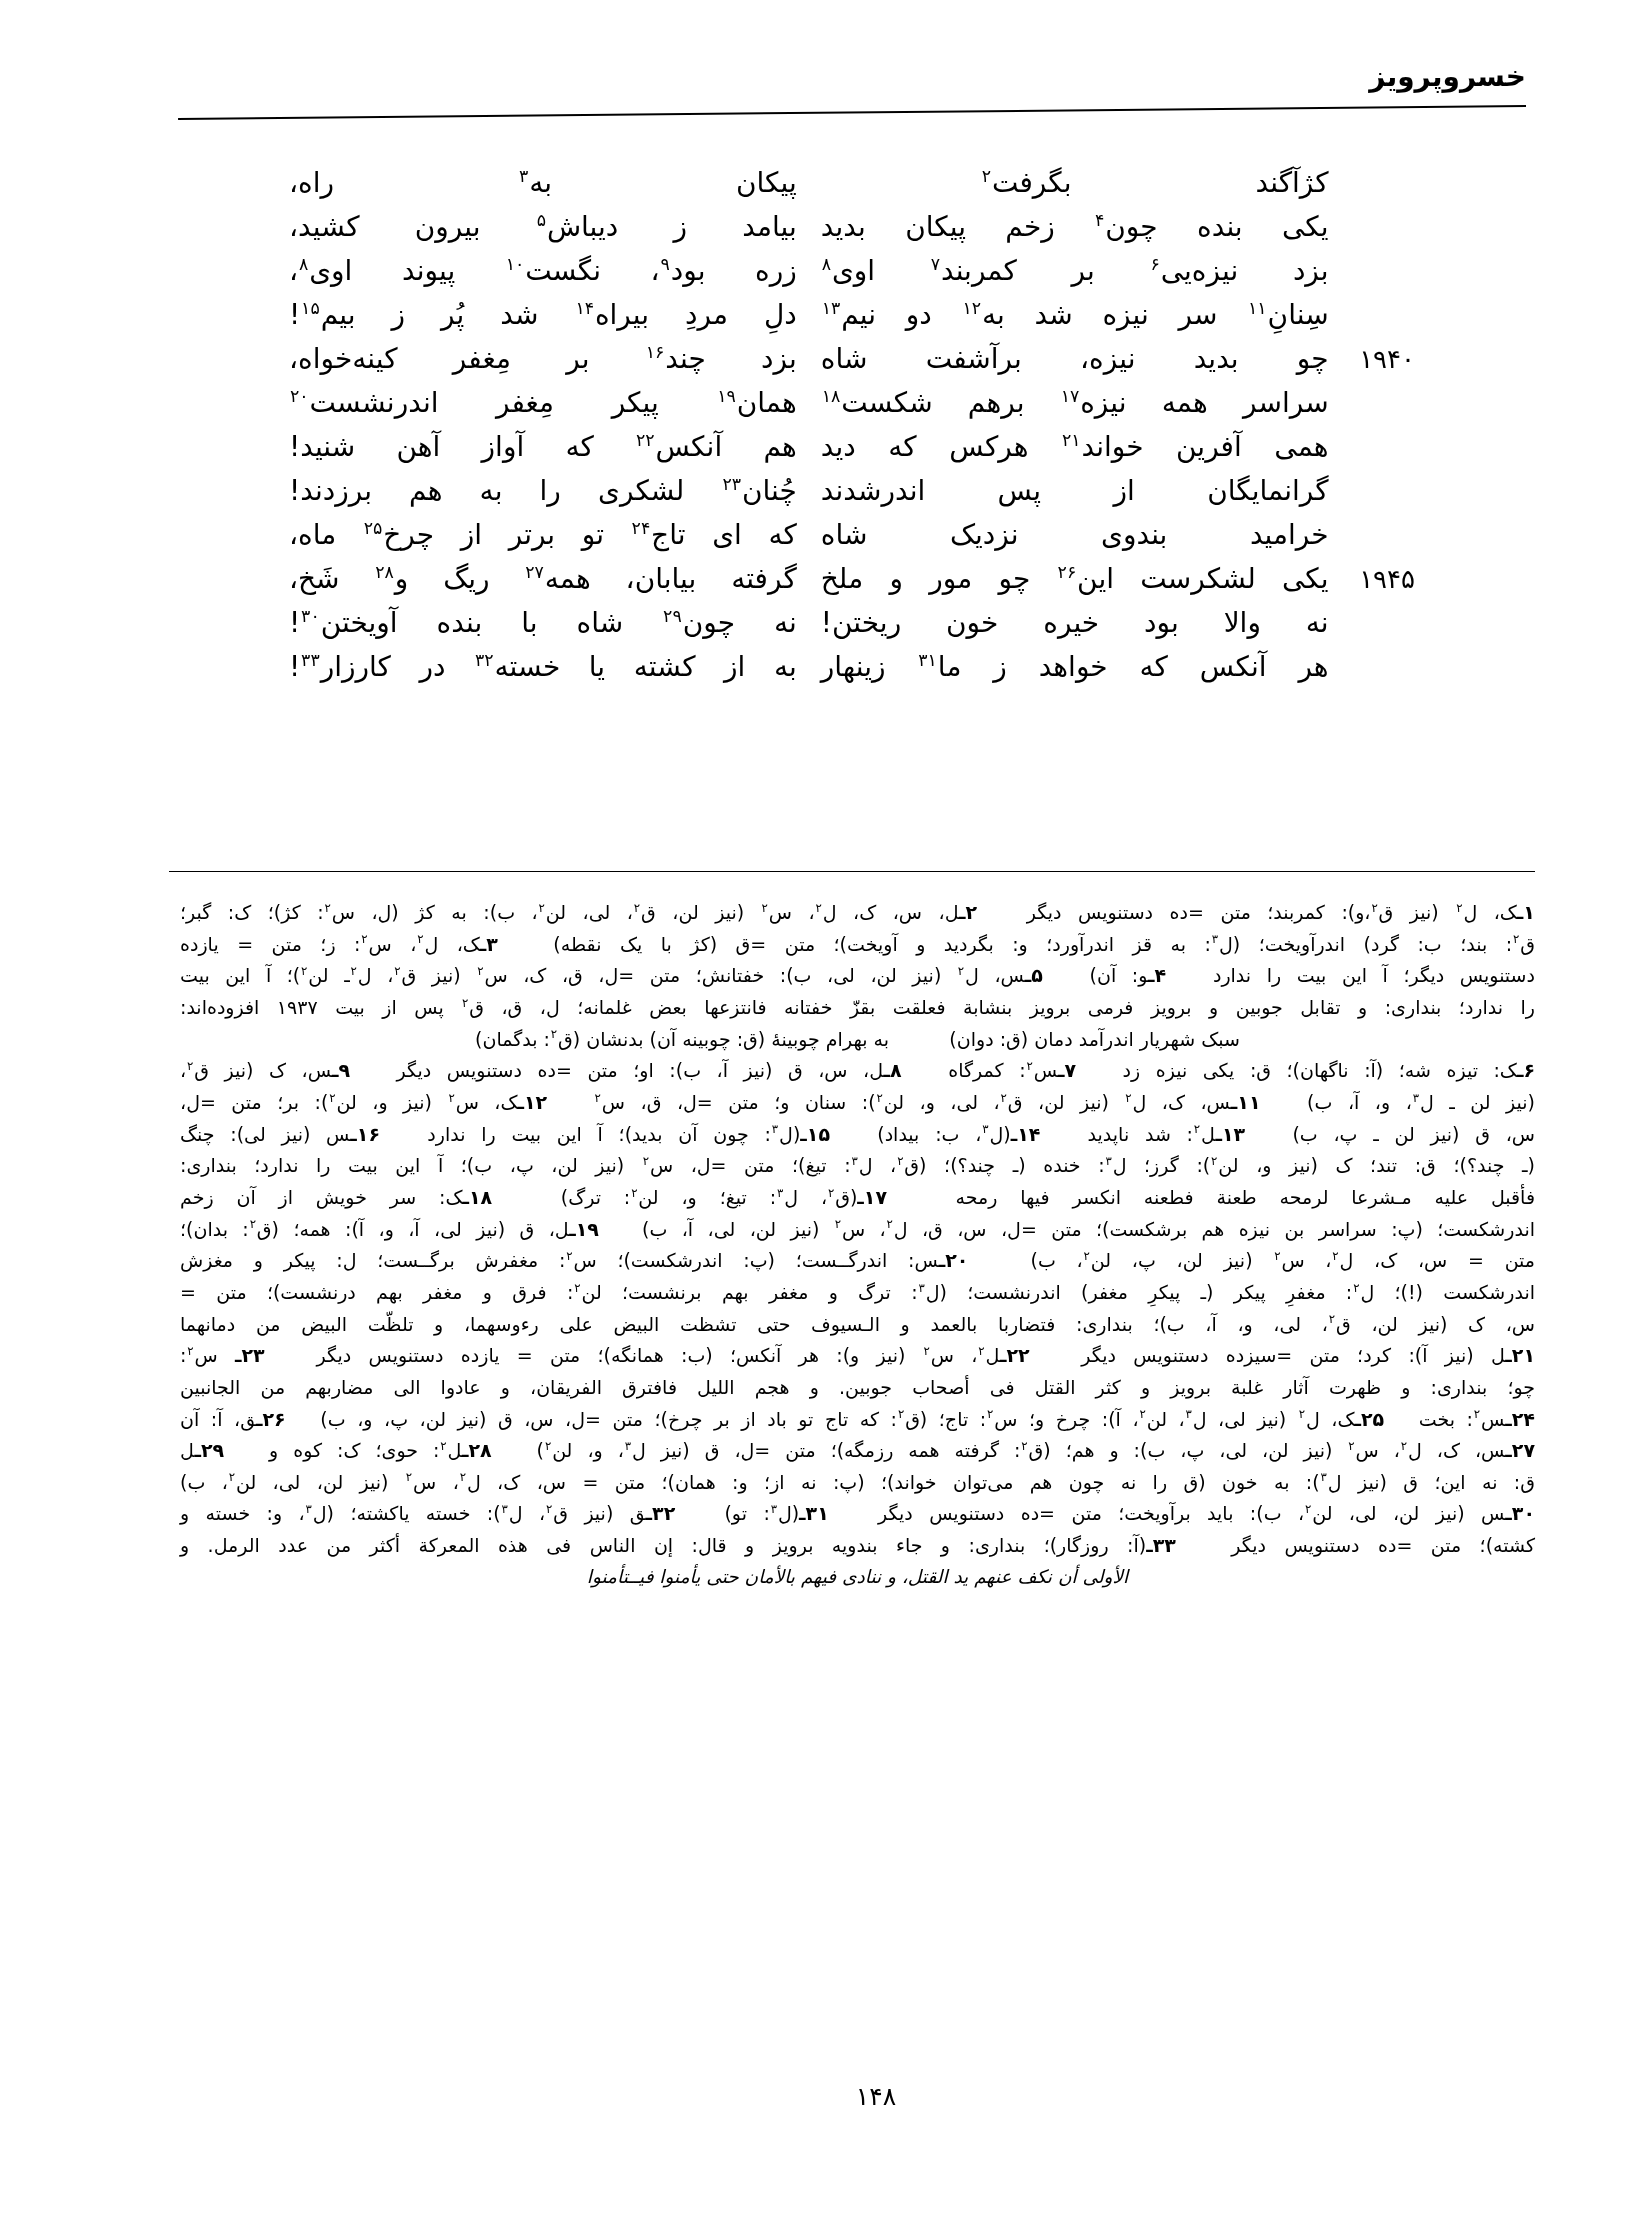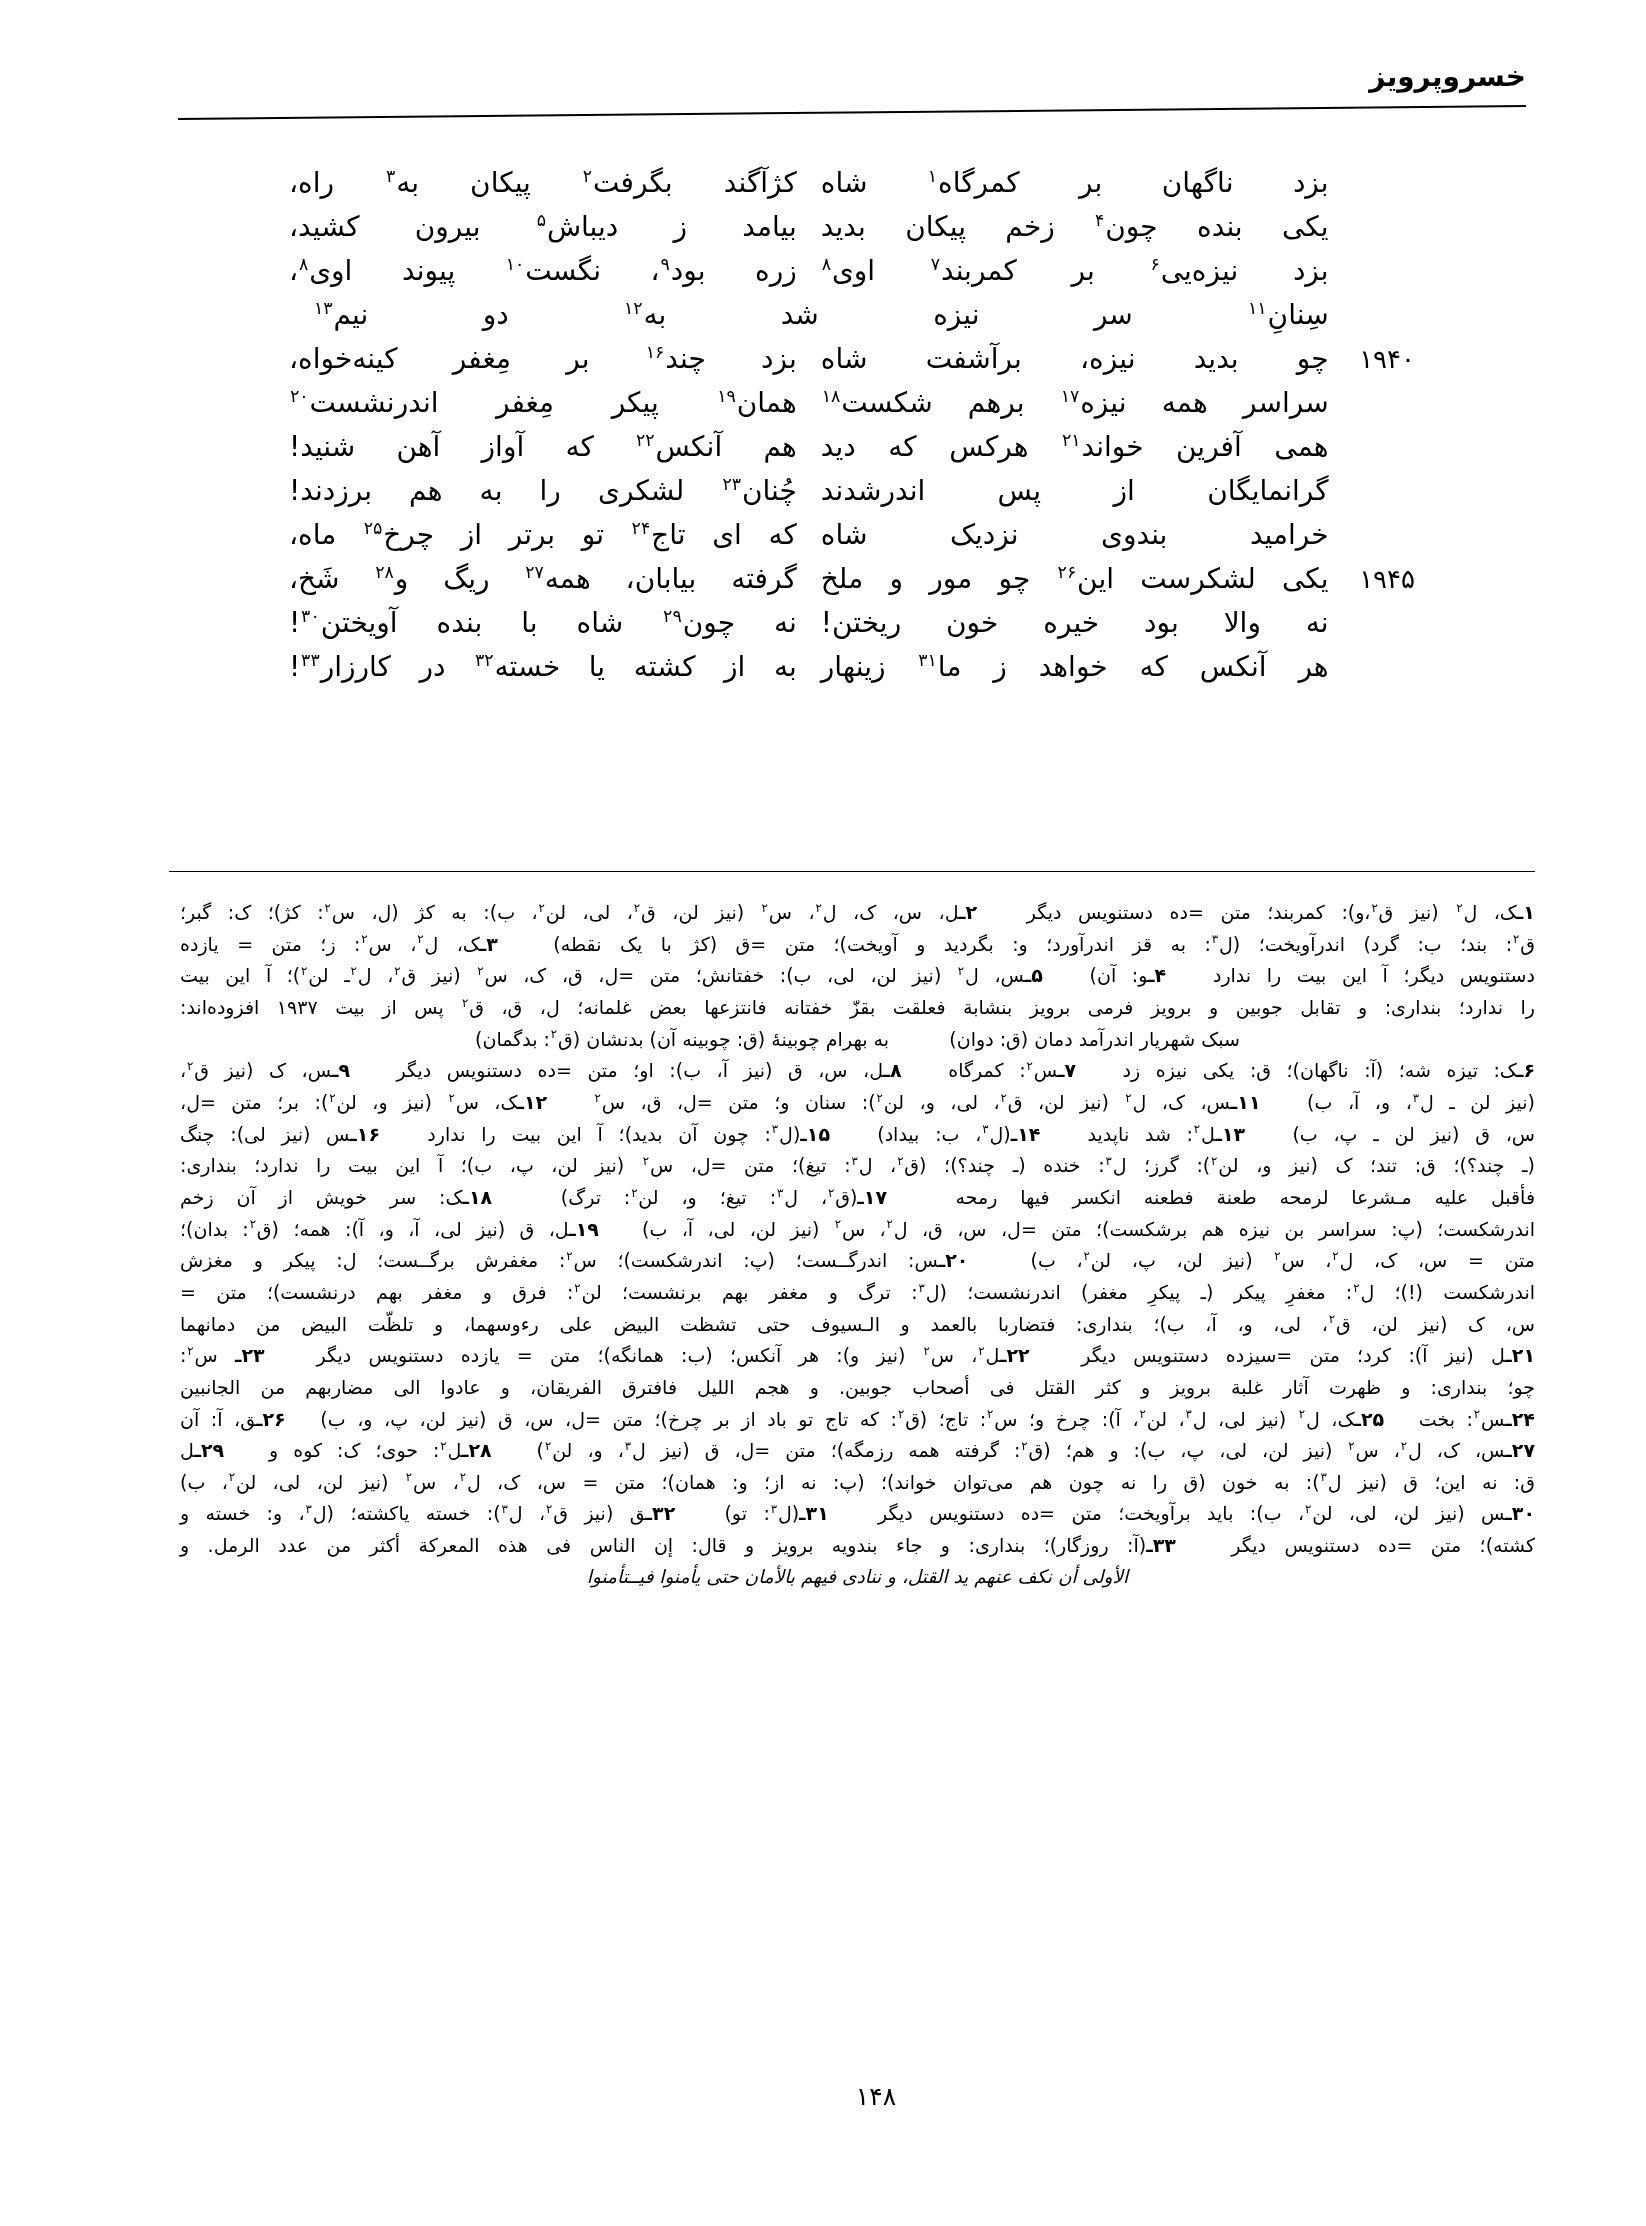--- a/index.html
+++ b/index.html
@@ -135,36 +135,36 @@
 <div id="page">
 
   <div id="running-head">
     <div class="rh-title">خسروپرویز</div>
     <div class="rh-rule"></div>
   </div>
 
   <div id="verse-block">
       <div class="beyt">
         <div class="beyt-num"></div>
-        <div class="mesra mesra-1">بزد ناگهان بر کمرگاه<sup class="fn">۱</sup> شاه</div>
         <div class="mesra mesra-2">کژآگند بگرفت<sup class="fn">۲</sup> پیکان به<sup class="fn">۳</sup> راه،</div>
       </div>
       <div class="beyt">
         <div class="beyt-num"></div>
         <div class="mesra mesra-1">یکی بنده چون<sup class="fn">۴</sup> زخم پیکان بدید</div>
         <div class="mesra mesra-2">بیامد ز دیباش<sup class="fn">۵</sup> بیرون کشید،</div>
       </div>
       <div class="beyt">
         <div class="beyt-num"></div>
         <div class="mesra mesra-1">بزد نیزه‌یی<sup class="fn">۶</sup> بر کمربند<sup class="fn">۷</sup> اوی<sup class="fn">۸</sup></div>
         <div class="mesra mesra-2">زره بود<sup class="fn">۹</sup>، نگست<sup class="fn">۱۰</sup> پیوند اوی<sup class="fn">۸</sup>،</div>
       </div>
       <div class="beyt">
         <div class="beyt-num"></div>
         <div class="mesra mesra-1">سِنانِ<sup class="fn">۱۱</sup> سر نیزه شد به<sup class="fn">۱۲</sup> دو نیم<sup class="fn">۱۳</sup></div>
+        <div class="mesra mesra-2">دلِ مردِ بیراه<sup class="fn">۱۴</sup> شد پُر ز بیم<sup class="fn">۱۵</sup>!</div>
       </div>
       <div class="beyt">
         <div class="beyt-num">۱۹۴۰</div>
         <div class="mesra mesra-1">چو بدید نیزه، برآشفت شاه</div>
         <div class="mesra mesra-2">بزد چند<sup class="fn">۱۶</sup> بر مِغفر کینه‌خواه،</div>
       </div>
       <div class="beyt">
         <div class="beyt-num"></div>
         <div class="mesra mesra-1">سراسر همه نیزه<sup class="fn">۱۷</sup> برهم شکست<sup class="fn">۱۸</sup></div>
         <div class="mesra mesra-2">همان<sup class="fn">۱۹</sup> پیکر مِغفر اندرنشست<sup class="fn">۲۰</sup></div>

